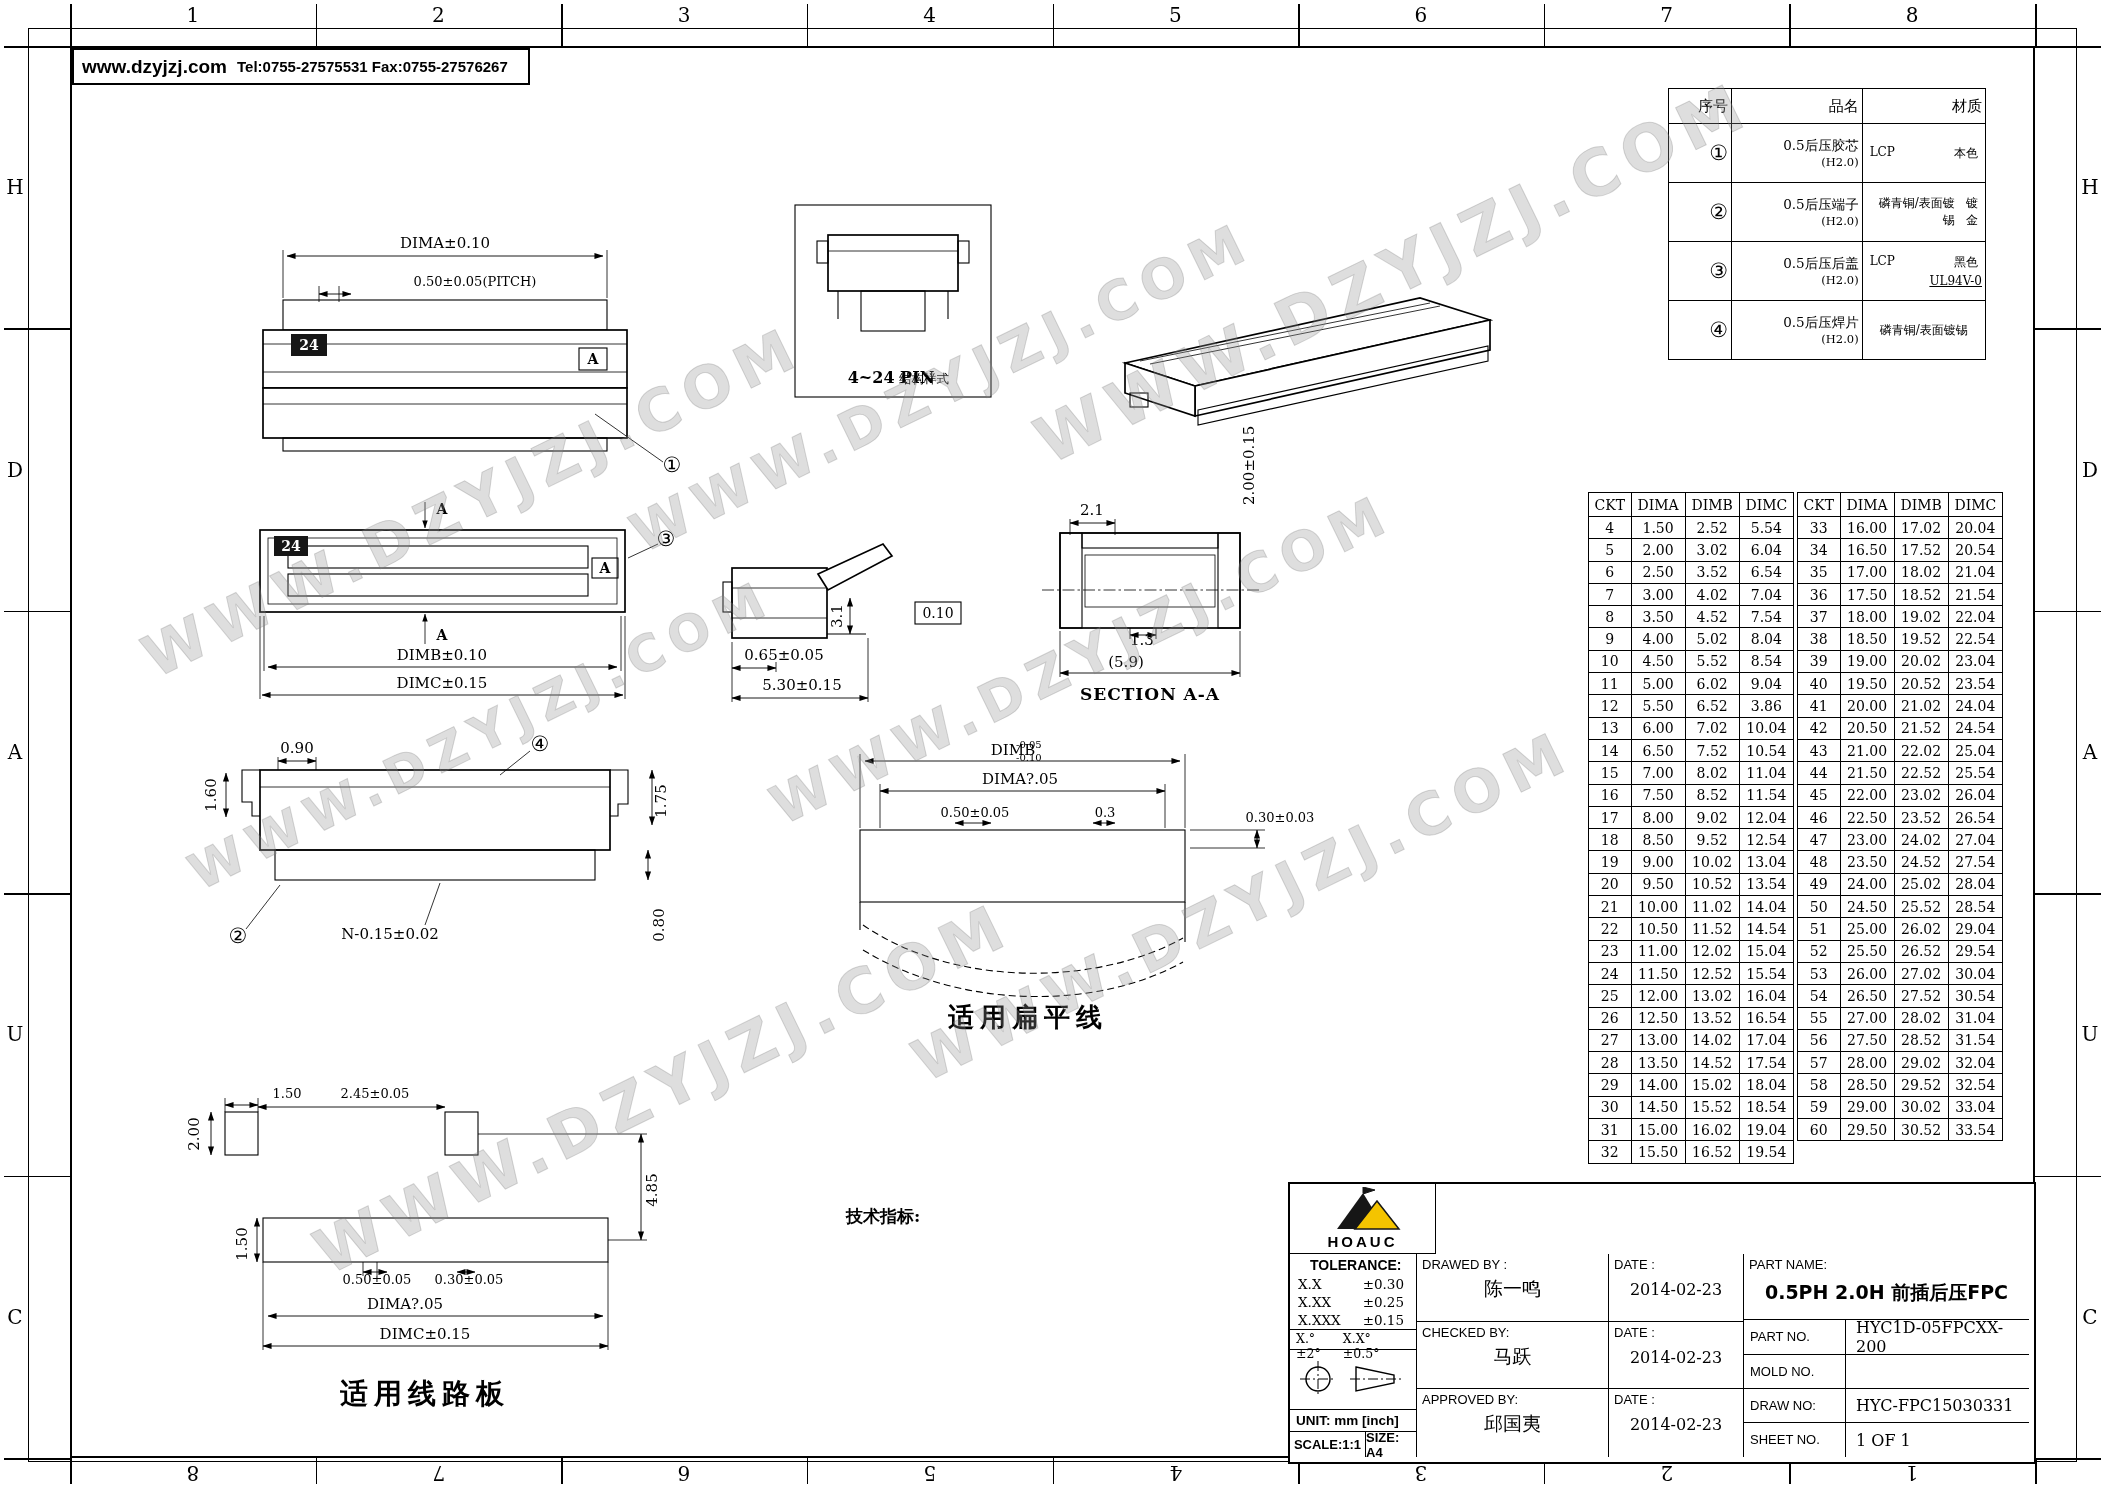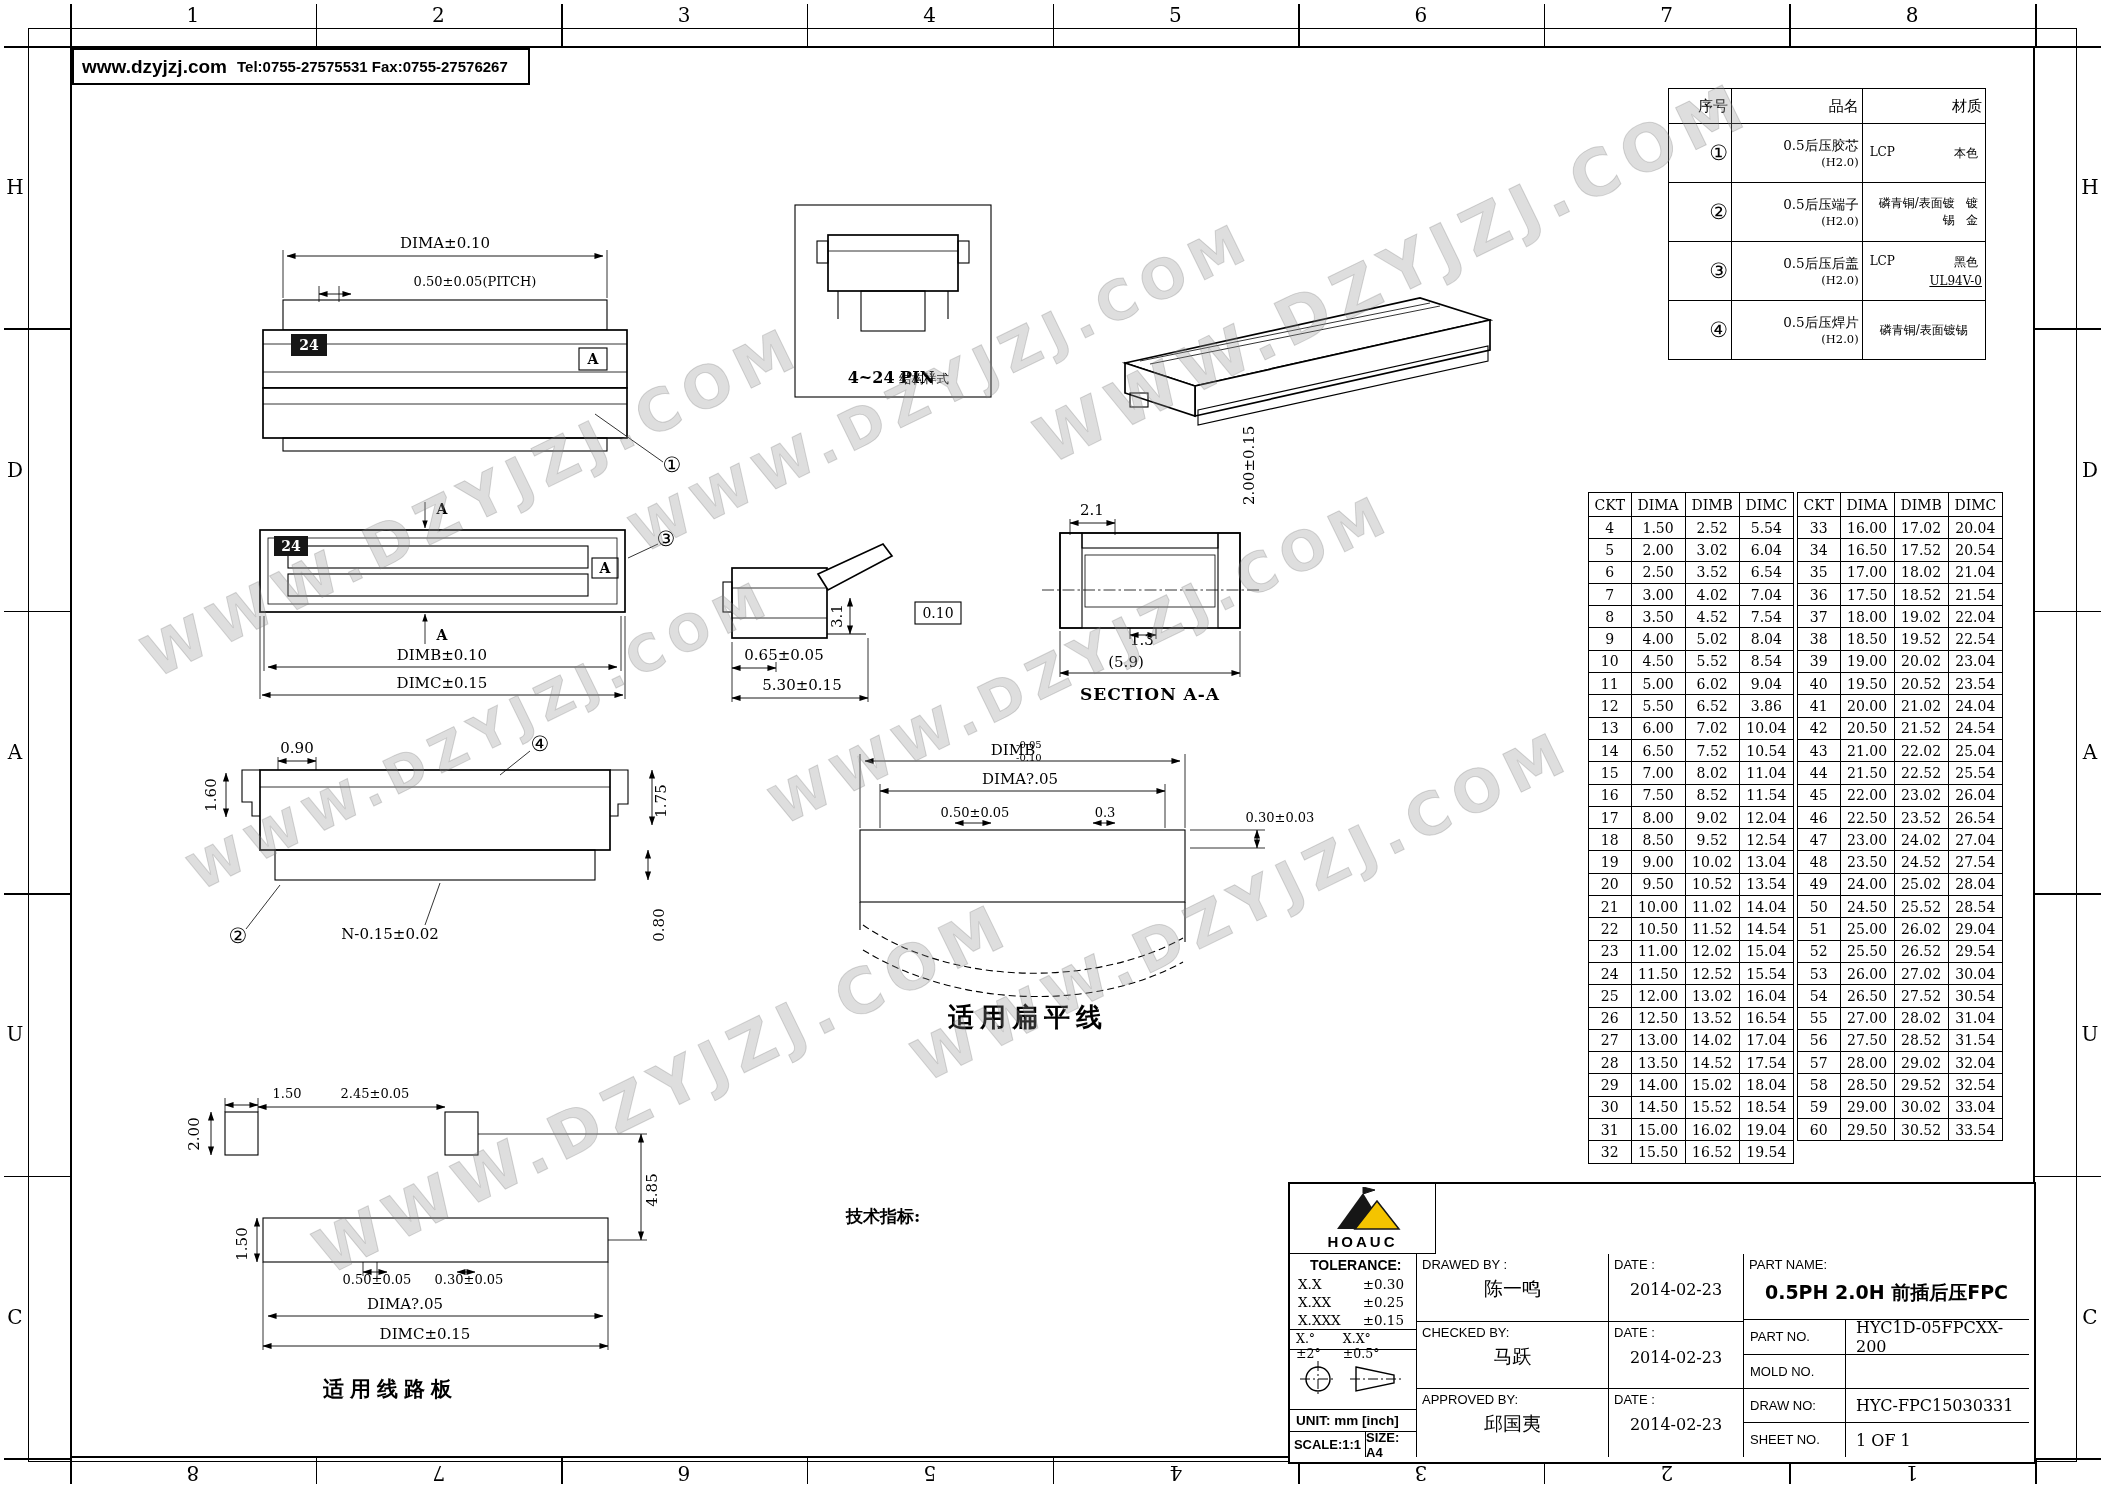--- a/index.html
+++ b/index.html
@@ -433,21 +433,21 @@
       <text class="dimts" x="334" y="206">0.30±0.05</text>
       <line class="dm" x1="322" y1="194" x2="340" y2="194"></line>
       <text class="dimt" x="270" y="231">DIMA?.05</text>
       <line class="dm" x1="133" y1="238" x2="468" y2="238"></line>
       <text class="dimt" x="290" y="261">DIMC±0.15</text>
       <line class="dm" x1="128" y1="268" x2="473" y2="268"></line>
       <line class="tn" x1="128" y1="184" x2="128" y2="272"></line>
         <line class="tn" x1="473" y1="184" x2="473" y2="272"></line>
     </svg>
   </div>
-  <div class="caption" style="left:323px;top:1375px;font-size:21px">适用线路板</div>
+  <div class="caption" style="left:340px;top:1375px;font-size:28px">适用线路板</div>
 
   <table class="materials">
     <thead>
       <tr>
         <th>序号</th>
         <th>品名</th>
         <th>材质</th>
       </tr>
     </thead>
     <tbody id="materials-body">

